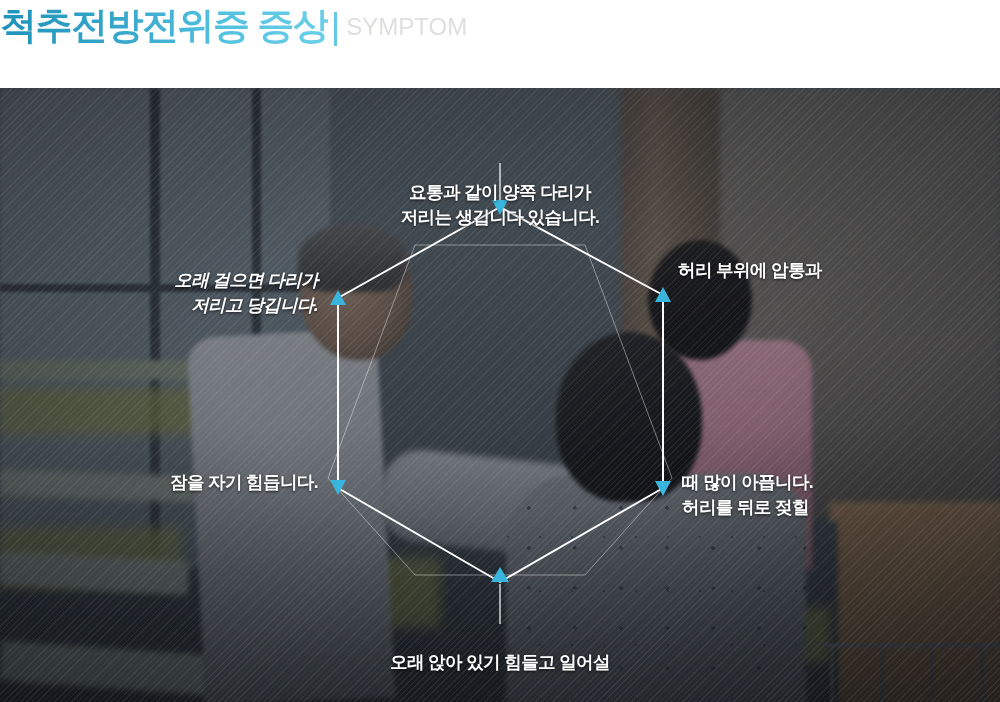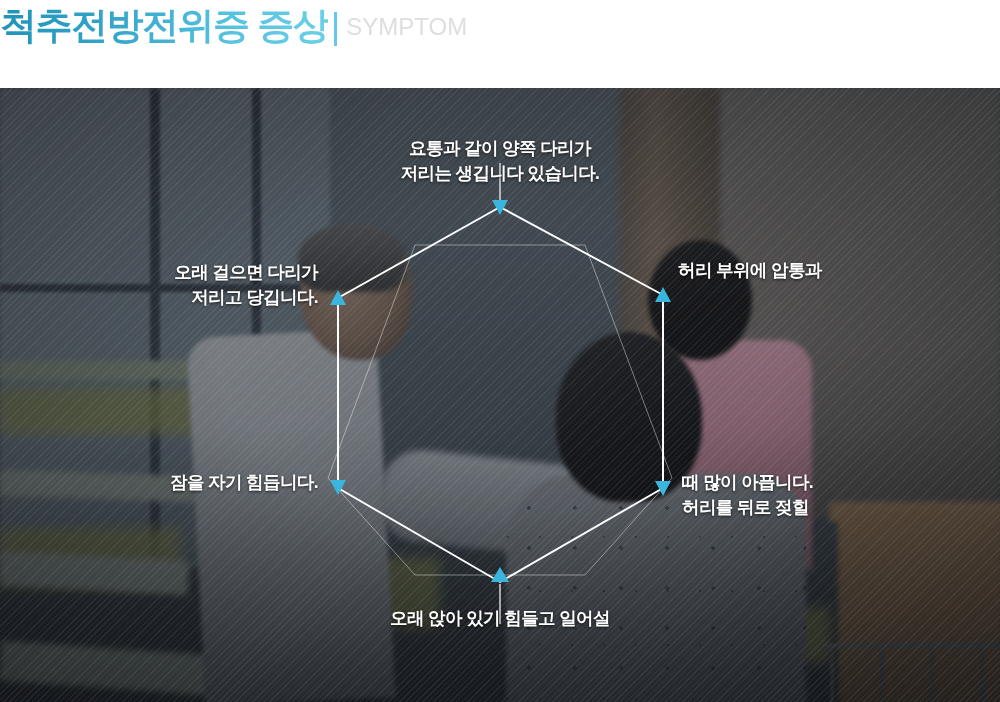--- a/index.html
+++ b/index.html
@@ -159,21 +159,21 @@
 
   
   .diagram { position:absolute; inset:0; }
   .diagram svg { position:absolute; left:0; top:0; }
 
   .lbl {
     position:absolute; color:#ffffff; font-size:17.5px; font-weight:bold;
     line-height:25px; letter-spacing:-.6px; white-space:nowrap;
     text-shadow:0 1px 3px rgba(0,0,0,.75);
   }
-  .lbl.c { text-align:center; }
+  .lbl.c { text-align:center;margin-top:44px; }
   .lbl.r { text-align:right; }
   .lbl.l { text-align:left; }
 </style>
 </head>
 <body>
 
 <div id="page">
 
   <div class="header">
     <div class="title-wrap">
@@ -250,21 +250,21 @@
         <polygon points="330,392 346,392 338,407" fill="#3ab5dd"></polygon>
         <polygon points="655,393 671,393 663,408" fill="#3ab5dd"></polygon>
         <polygon points="500,479 509,494 491,494" fill="#3ab5dd"></polygon>
       </svg>
 
       <div class="lbl c" style="left:350px; top:48px; width:300px;">
         <div>요통과 같이 양쪽 다리가</div>
         <div>저리는 생깁니다 있습니다.</div>
       </div>
 
-      <div class="lbl r" style="left:30px; top:172px; width:288px;">
+      <div class="lbl r" style="left:30px; top:180px; width:288px;font-style:italic;">
         <div>오래 걸으면 다리가</div>
         <div>저리고 당깁니다.</div>
       </div>
 
       <div class="lbl l" style="left:678px; top:170px; width:300px;">
         <div>허리 부위에 압통과</div>
       </div>
 
       <div class="lbl r" style="left:30px; top:382px; width:288px;">
         <div>잠을 자기 힘듭니다.</div>

